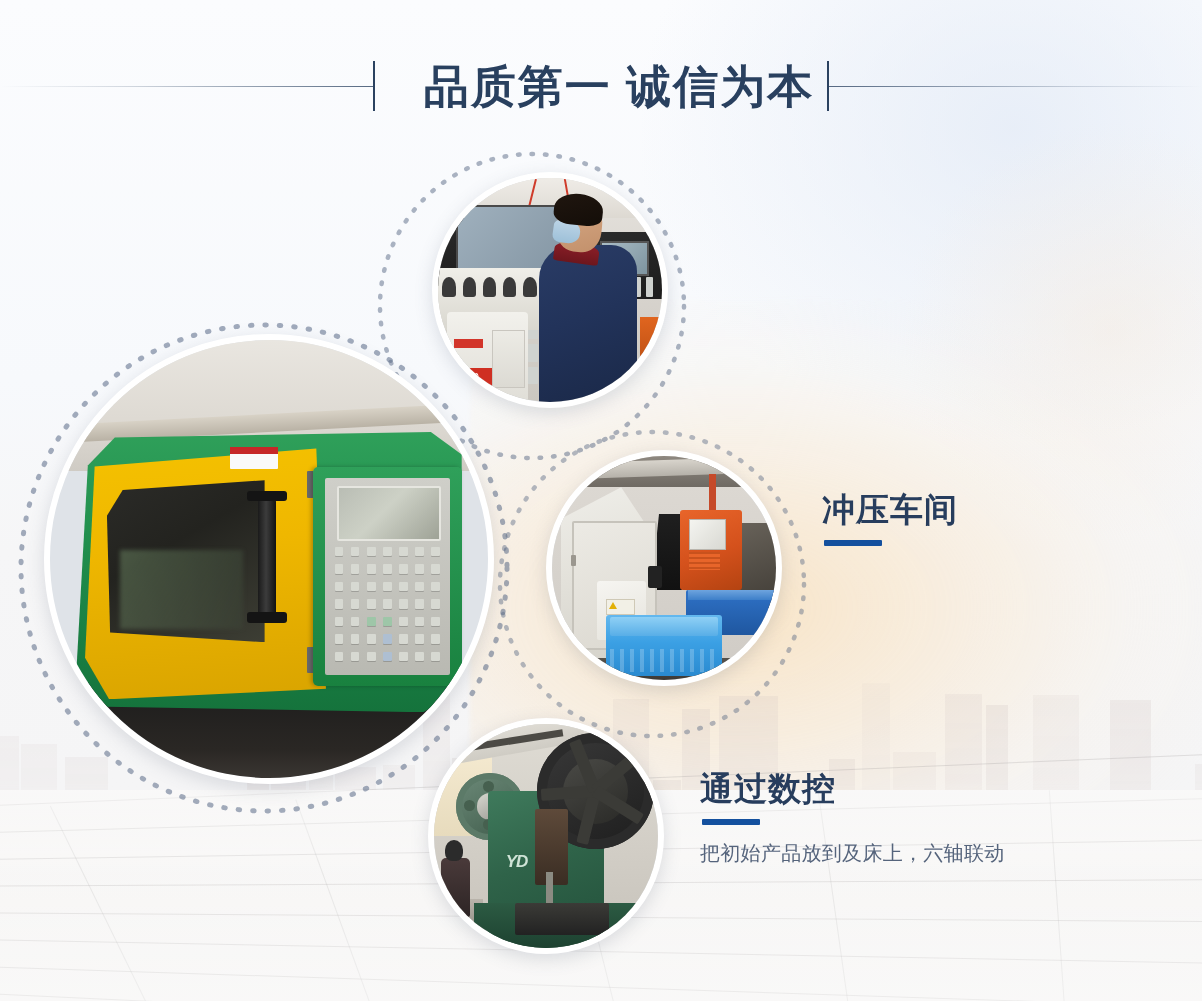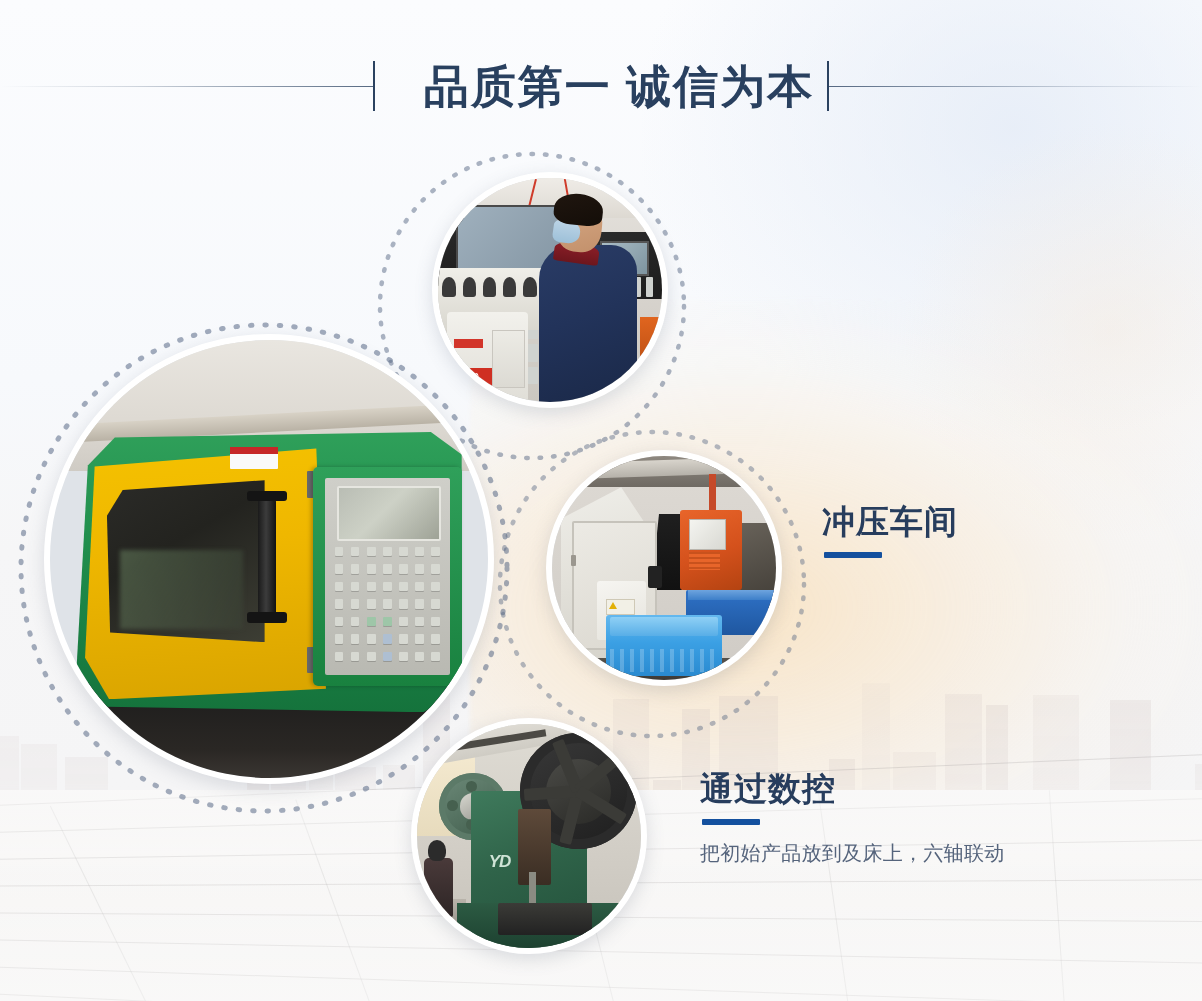--- a/index.html
+++ b/index.html
@@ -520,21 +520,21 @@
       <div class="c2-box"></div>
       <div class="c2-warn">
           <i></i>
         </div>
       <div class="c2-floor"></div>
       <div class="c2-crate-a"></div>
       <div class="c2-crate-b"></div>
     </div>
   </div>
 
-  <div class="circle" style="left:411px;top:718px;width:224px;height:224px;">
+  <div class="circle" style="left:428px;top:718px;width:224px;height:224px;">
     <div class="photo">
       <div class="c3-wall"></div>
       <div class="c3-daylight"></div>
       <div class="c3-roof"></div>
       <div class="c3-roofbeam"></div>
       <div class="c3-bench"></div>
       <div class="c3-worker-b"></div>
       <div class="c3-worker-h"></div>
       <div class="c3-wheel-sm">
         <div class="c3-hole" style="left:12%;top:40%"></div>
@@ -552,21 +552,21 @@
           <div class="c3-spoke" style="transform: translate(-50%, 0px) rotate(302deg);"></div>
         </div>
       <div class="c3-ram"></div>
       <div class="c3-rod"></div>
       <div class="c3-base"></div>
       <div class="c3-table"></div>
     </div>
   </div>
 
 
-  <div class="block" style="left:822px;top:491px;margin-top:12px;">
+  <div class="block" style="left:822px;top:491px;">
     <h3>冲压车间</h3>
     <div class="rule"></div>
   </div>
 
   <div class="block" style="left:700px;top:770px;">
     <h3>通过数控</h3>
     <div class="rule"></div>
     <p>
       <span>把初始产品放到及床上，六轴联动</span><br>
     </p>

